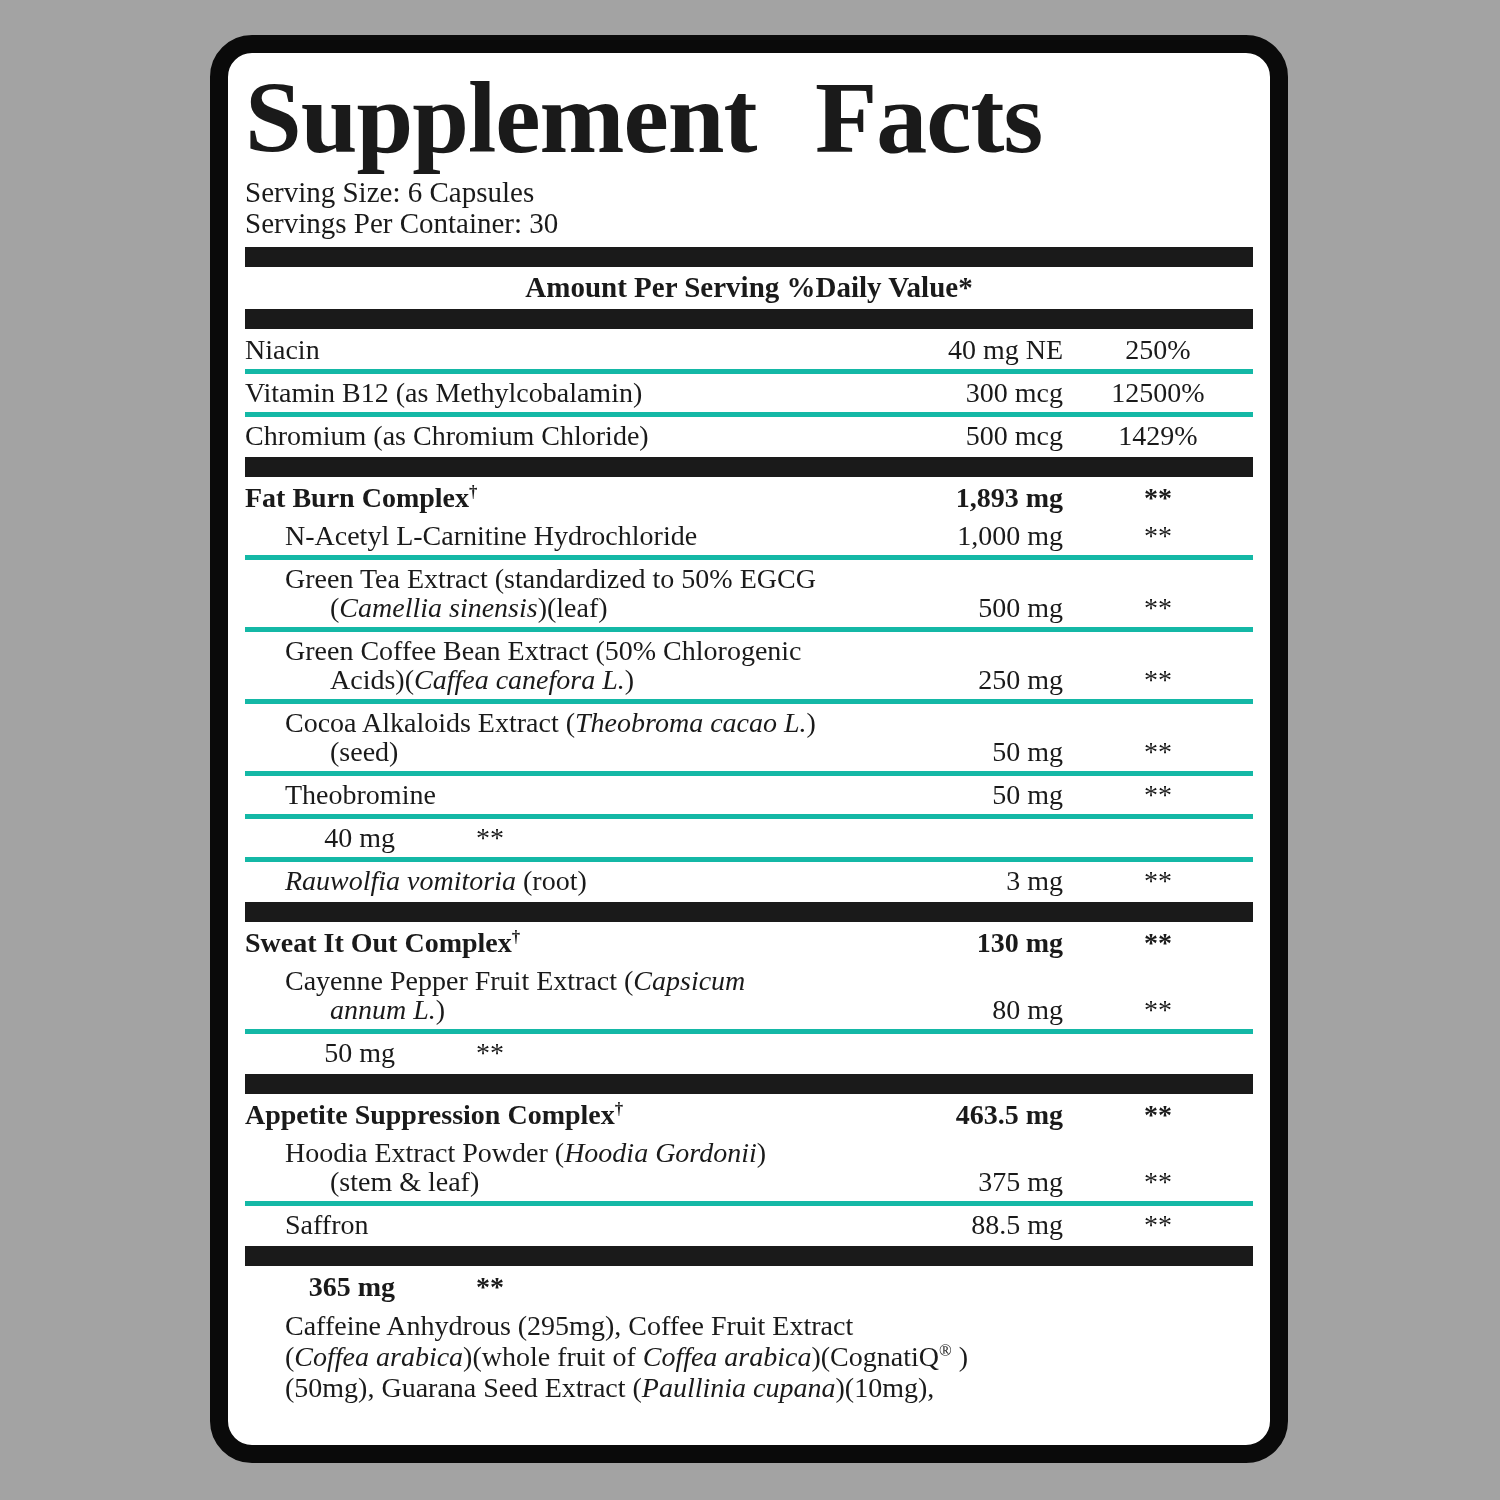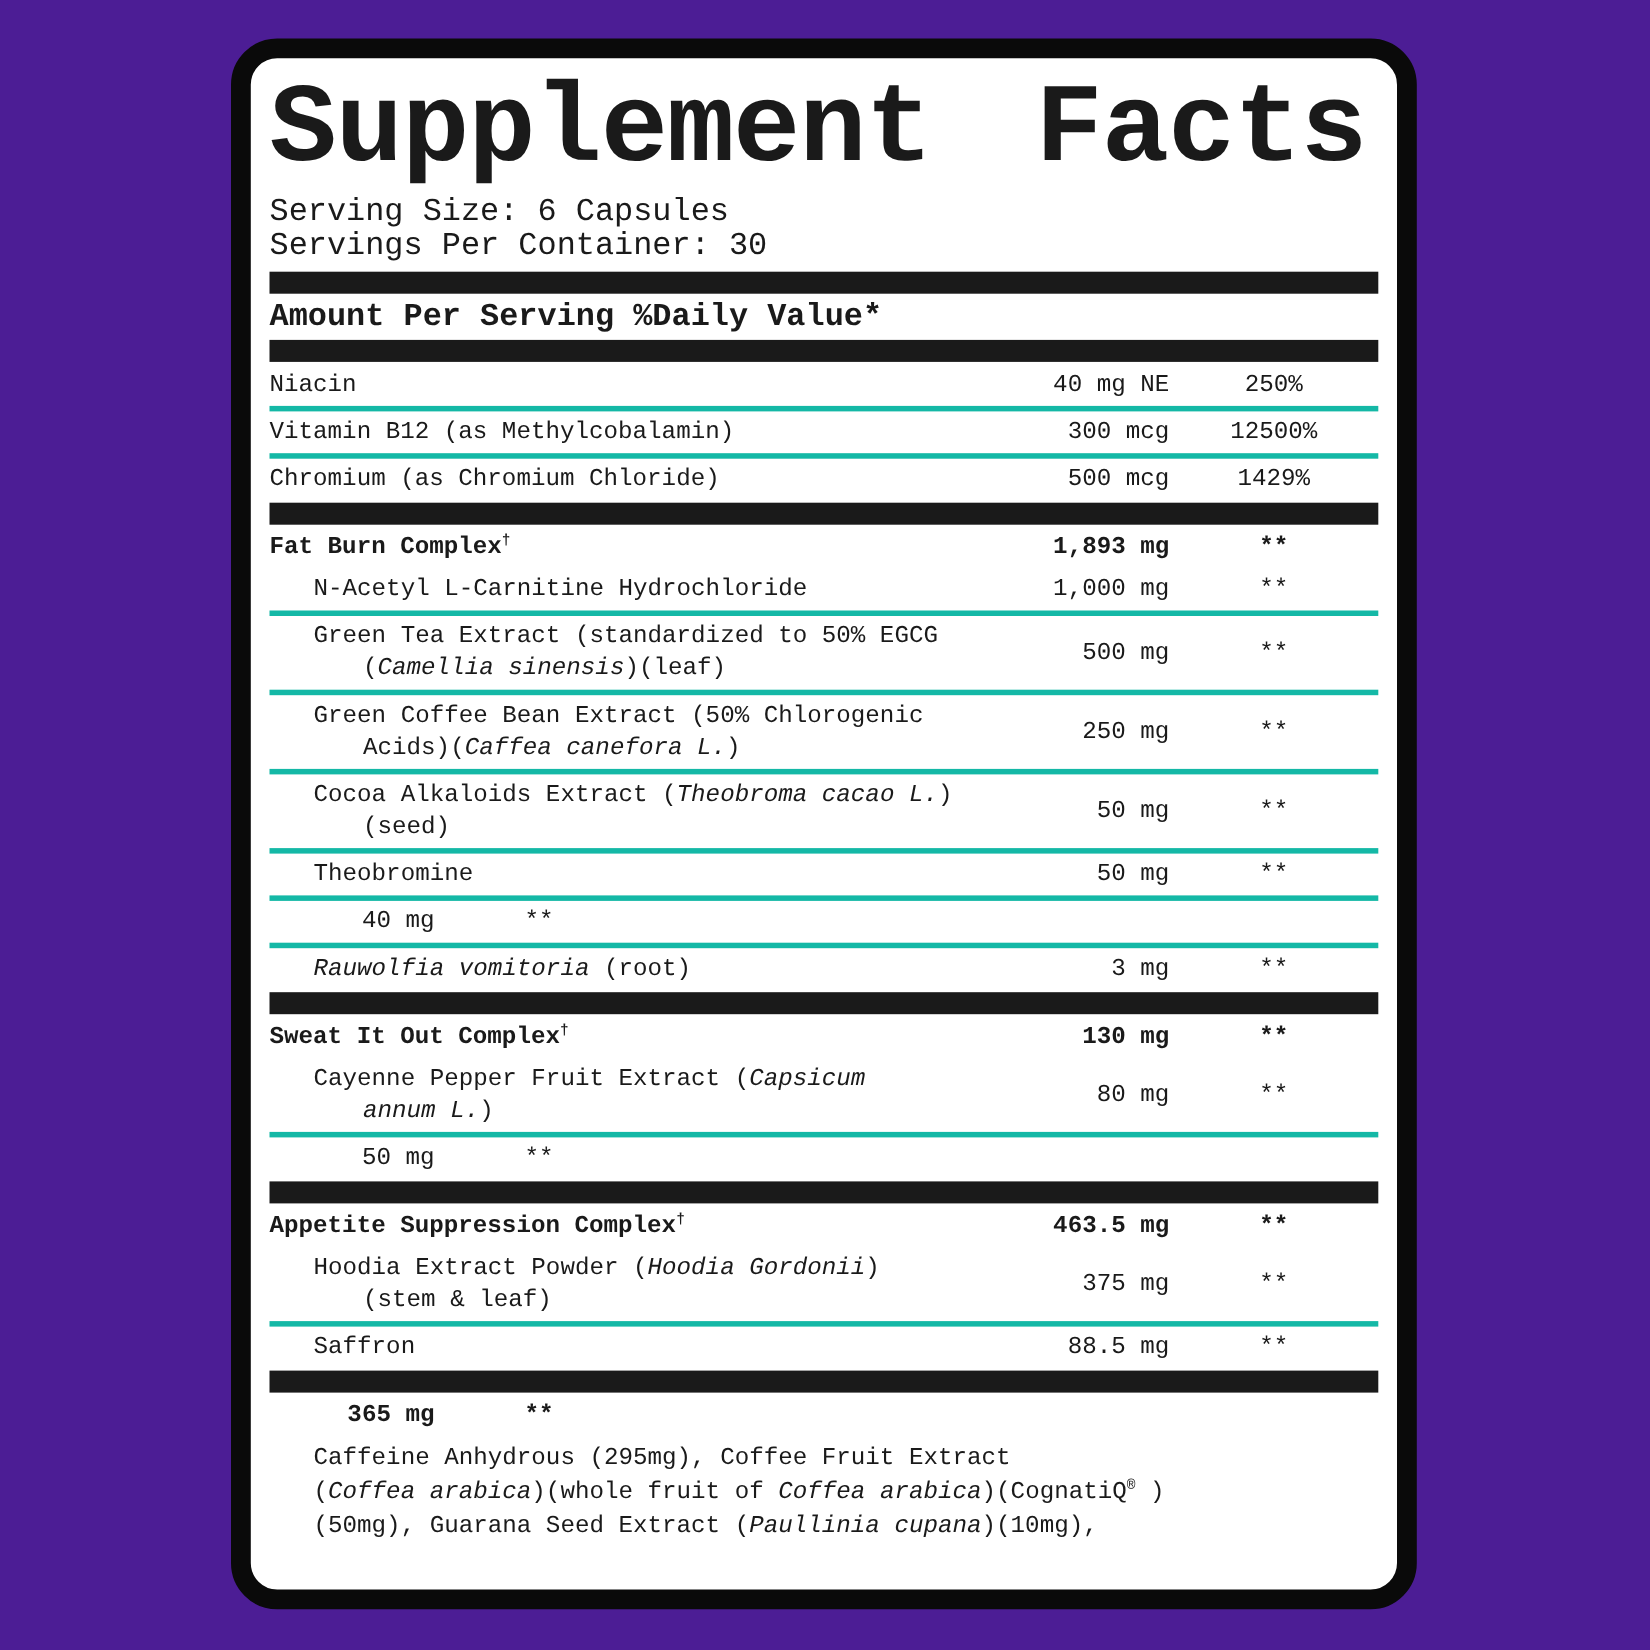--- a/index.html
+++ b/index.html
@@ -1,27 +1,27 @@
 <!DOCTYPE html>
 <html><head>
 <meta charset="utf-8">
 <style>
   html,body{margin:0;padding:0}
-  .stage{position:relative;width:1500px;height:1500px;background:#4c1d95;
-         font-family:Liberation Mono, monospace;color:#1a1a1a;overflow:hidden}
+  .stage{position:relative;width:1500px;height:1500px;background:#a3a3a3;
+         font-family:Liberation Serif, serif;color:#1a1a1a;overflow:hidden}
   .panel{position:absolute;left:210px;top:35px;width:1078px;height:1428px;box-sizing:border-box;
          border:18px solid #0a0a0a;border-radius:42px;background:#ffffff;
          padding:12px 17px 0 17px;overflow:hidden}
   .title{font-size:102px;font-weight:bold;line-height:1.0;white-space:nowrap;
          letter-spacing:-1px;word-spacing:34px;margin:2px 0 8px 0}
   .serving{font-size:29px;line-height:31px}
   .serving-block{margin-bottom:8px}
   .bar{height:20px;background:#1a1a1a;margin:2px 0}
-  .colheader{font-size:29px;font-weight:bold;text-align:left;padding:2px 0 3px 0;white-space:nowrap}
-  .row{display:flex;align-items:center;font-size:22px;line-height:29px;padding:4px 0 5px 0}
+  .colheader{font-size:29px;font-weight:bold;text-align:center;padding:2px 0 3px 0;white-space:nowrap}
+  .row{display:flex;align-items:flex-end;font-size:28px;line-height:29px;padding:4px 0 5px 0}
   .row.sep{border-top:5px solid #14b8a6}
   .row.bold{font-weight:bold}
   .cell-name{flex:1 1 auto;min-width:0;white-space:nowrap}
   .indent1 .cell-name{padding-left:85px;text-indent:-45px}
   .para .cell-name{padding-left:40px;text-indent:0;line-height:31px}
   .cell-amount{flex:0 0 150px;text-align:right;white-space:nowrap}
   .cell-dv{flex:0 0 190px;text-align:center;white-space:nowrap}
   .it{font-style:italic}
   .sup{vertical-align:super;font-size:0.60em;line-height:0}
 </style>

